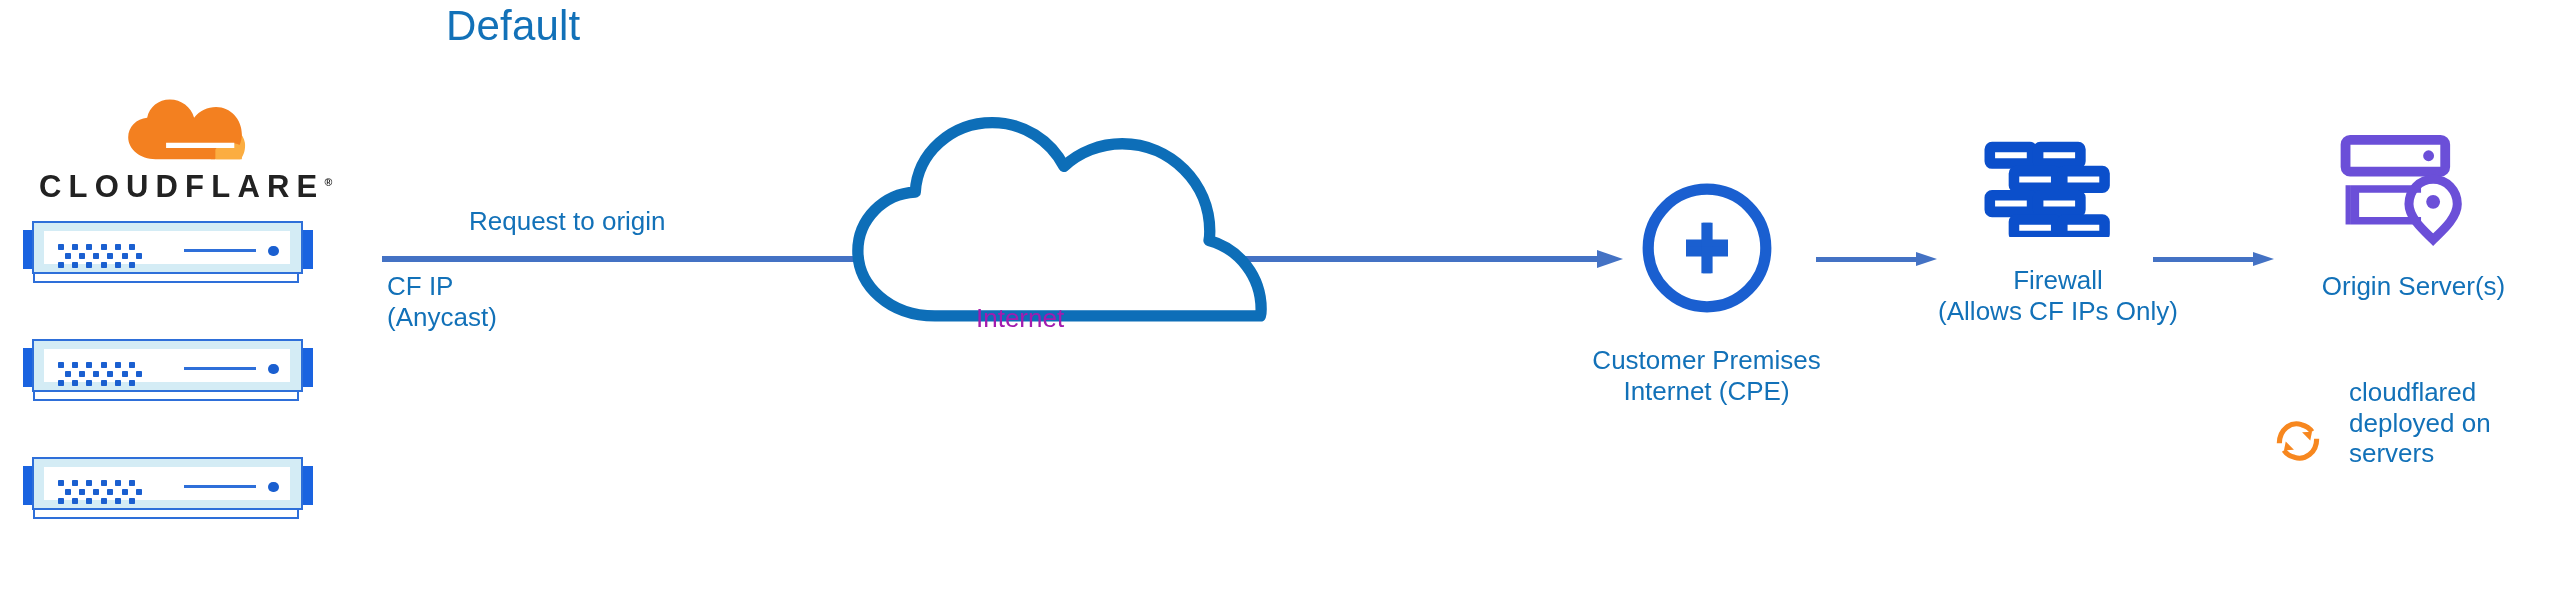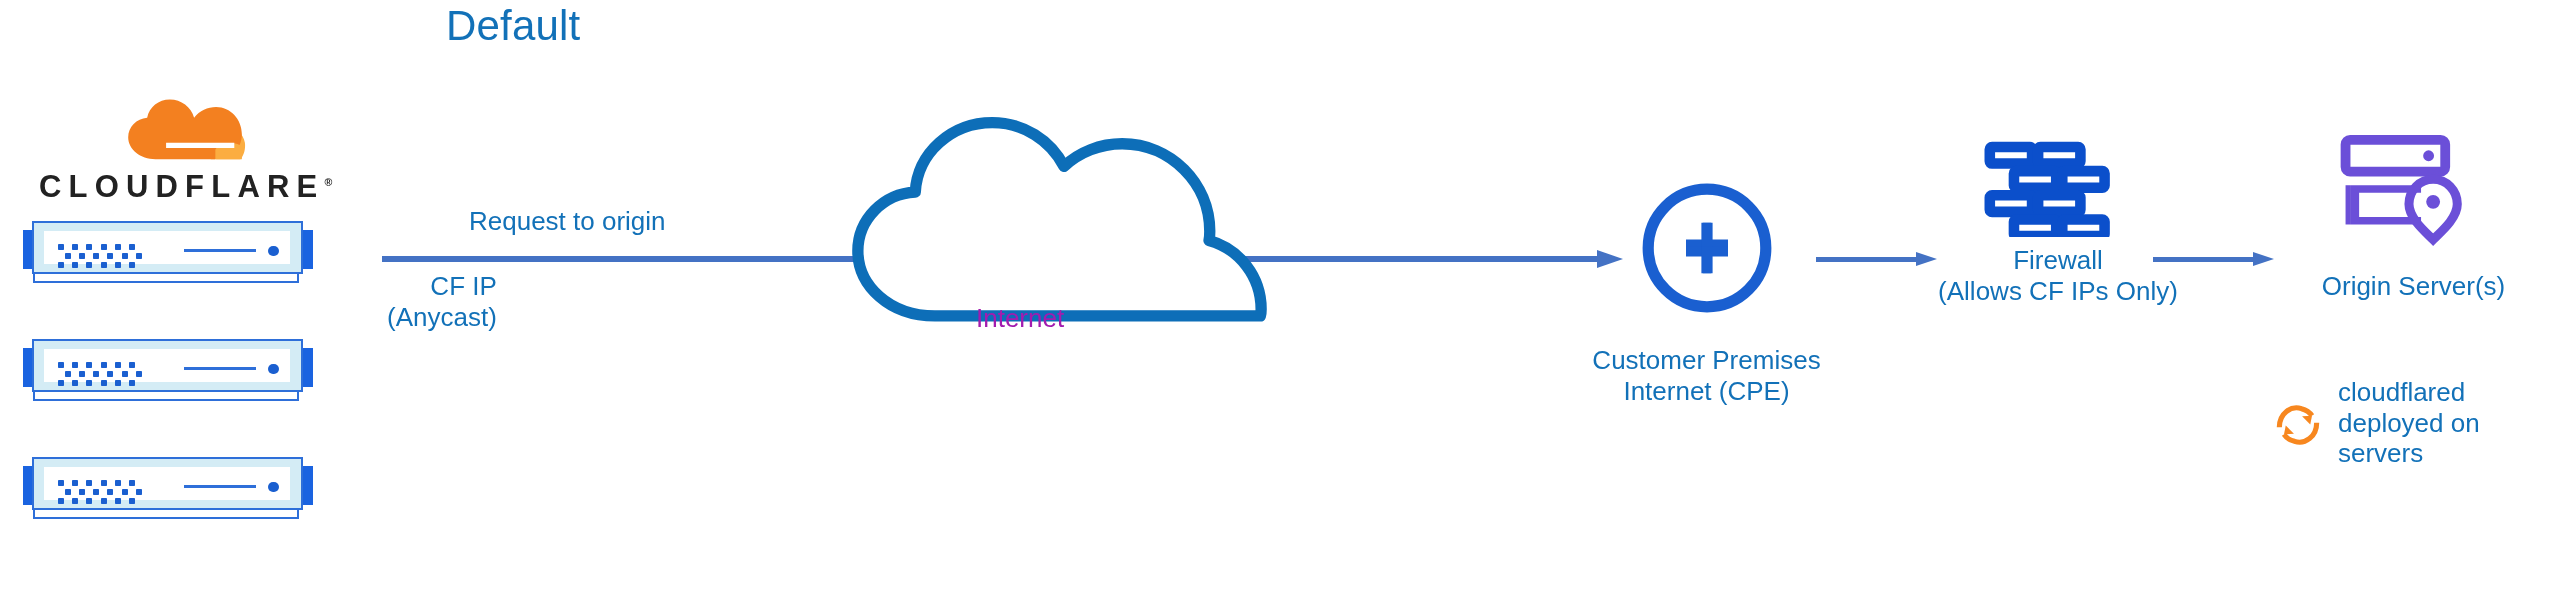--- a/index.html
+++ b/index.html
@@ -124,21 +124,20 @@
     border-radius: 50%;
     background: #1A5FD0;
   }
 
   
   .flow-label {
     color: #1271B8;
     font-size: 26px;
     white-space: nowrap;
     line-height: 1.18;
-    text-align: right;
   }
   #label-request-to-origin { left: 469px; top: 206px; }
   #label-cf-ip { left: 387px; top: 271px; }
 
   
   #main-arrow {
     left: 382px;
     top: 250px;
     width: 1241px;
     height: 18px;
@@ -204,31 +203,31 @@
   .node-label {
     margin-top: 7.6px;
     text-align: center;
     color: #1271B8;
     font-size: 26px;
     line-height: 1.18;
     white-space: nowrap;
   }
 
   #node-cpe .node-label { margin-top: 27px; }
-  #node-firewall .node-label { margin-top: 8px; }
+  #node-firewall .node-label { margin-top: 28px; }
   #node-origin .node-label { margin-top: 25px; }
 
   
   #cloudflared-note {
     left: 2270px;
     top: 377px;
     width: 303px;
     display: flex;
-    align-items: center;
-    gap: 12px;
+    align-items: flex-end;
+    gap: 23px;
   }
   #cloudflared-note .note-icon { flex: 0 0 auto; margin-top: 3px; }
   #cloudflared-note .note-text {
     color: #1271B8;
     font-size: 26px;
     line-height: 1.18;
     white-space: pre-line;
   }
 </style>
 </head>

